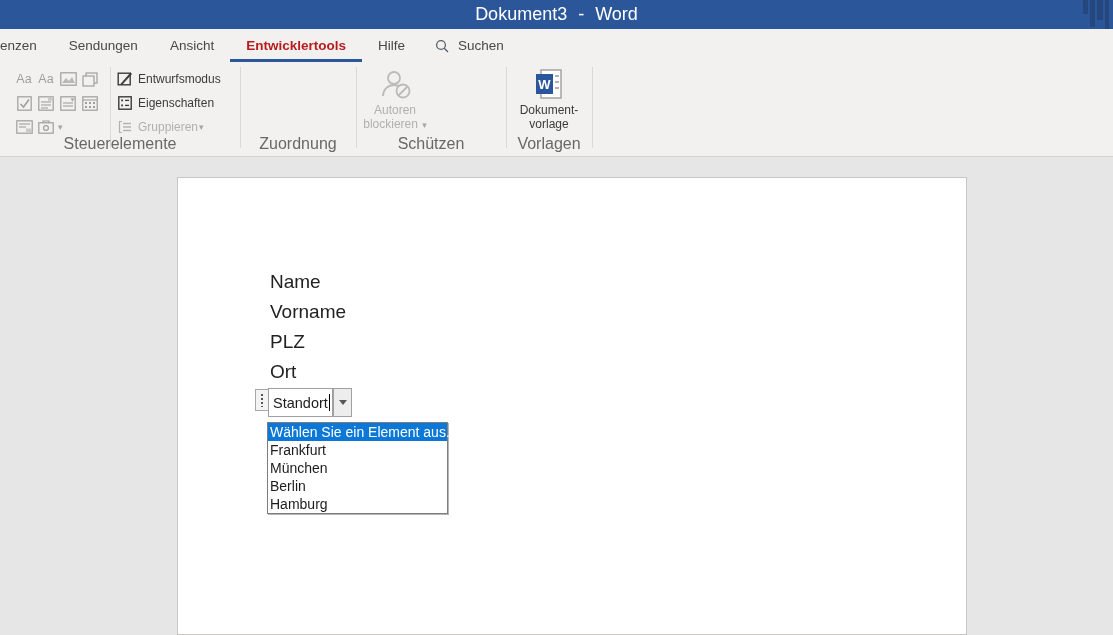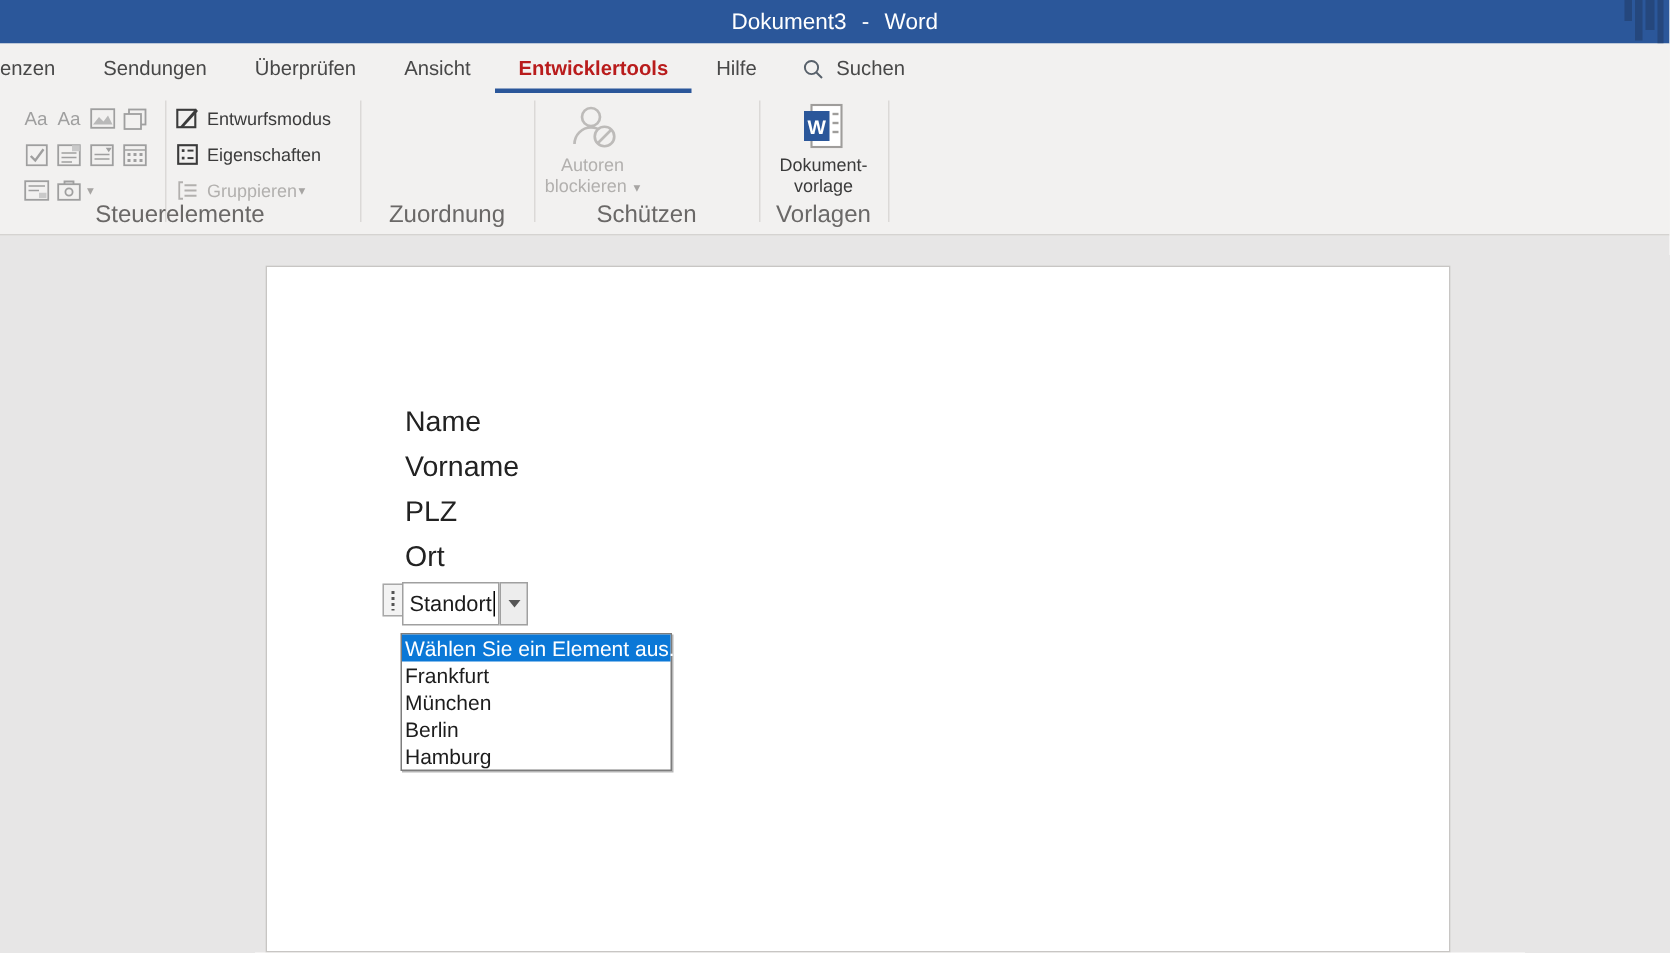--- a/index.html
+++ b/index.html
@@ -4,21 +4,21 @@
 <style>
   * { margin:0; padding:0; box-sizing:border-box; }
   body { font-family:"Liberation Sans", sans-serif; }
   .screen { position:relative; width:1113px; height:635px; overflow:hidden;
             background:var(--docbg,#e7e6e6); }
 
   
   .titlebar { position:absolute; left:0; top:0; width:100%; height:29px;
               background:var(--titlebar,#2b579a); }
   .titlebar .title { position:absolute; left:0; right:0; top:0; height:29px;
-              line-height:29px; text-align:center; color:#fff; font-size:15px; word-spacing:6px; }
+              line-height:29px; text-align:center; color:#fff; font-size:18px; word-spacing:6px; }
   .tb-stripe { position:absolute; top:0; background:#25477d; }
 
   
   .tabrow { position:absolute; left:0; top:29px; width:100%; height:33px;
             background:var(--ribbonbg,#f2f1f0); display:flex; align-items:stretch; }
   .tab { display:flex; align-items:center; padding:0 16px; font-size:13.5px;
          color:#484848; cursor:default; }
   .tab:first-child { padding-left:0; }
   .tab.active { color:#b91c1c; font-weight:700; box-shadow:inset 0 -3px 0 var(--accent,#2b579a); }
   .searchbox { display:flex; align-items:center; margin-left:14px; font-size:13.5px; color:#484848; }
@@ -83,21 +83,20 @@
     <div class="title">Dokument3 - Word</div>
     <div class="tb-stripe" style="left:1083px;width:5px;height:14px;"></div>
     <div class="tb-stripe" style="left:1090px;width:5px;height:27px;"></div>
     <div class="tb-stripe" style="left:1097px;width:6px;height:20px;"></div>
     <div class="tb-stripe" style="left:1105px;width:4px;height:29px;"></div>
   </div>
 
   <div class="tabrow">
     <div class="tab">enzen</div>
     <div class="tab">Sendungen</div>
-    <div class="tab">Überprüfen</div>
     <div class="tab">Ansicht</div>
     <div class="tab active">Entwicklertools</div>
     <div class="tab">Hilfe</div>
     <div class="searchbox">
       <svg width="14" height="14" viewBox="0 0 14 14">
         <circle cx="6" cy="6" r="4.4" fill="none" stroke="#57606a" stroke-width="1.3"></circle>
         <line x1="9.3" y1="9.3" x2="13" y2="13" stroke="#57606a" stroke-width="1.3"></line>
       </svg>
       <span>Suchen</span>
     </div>

